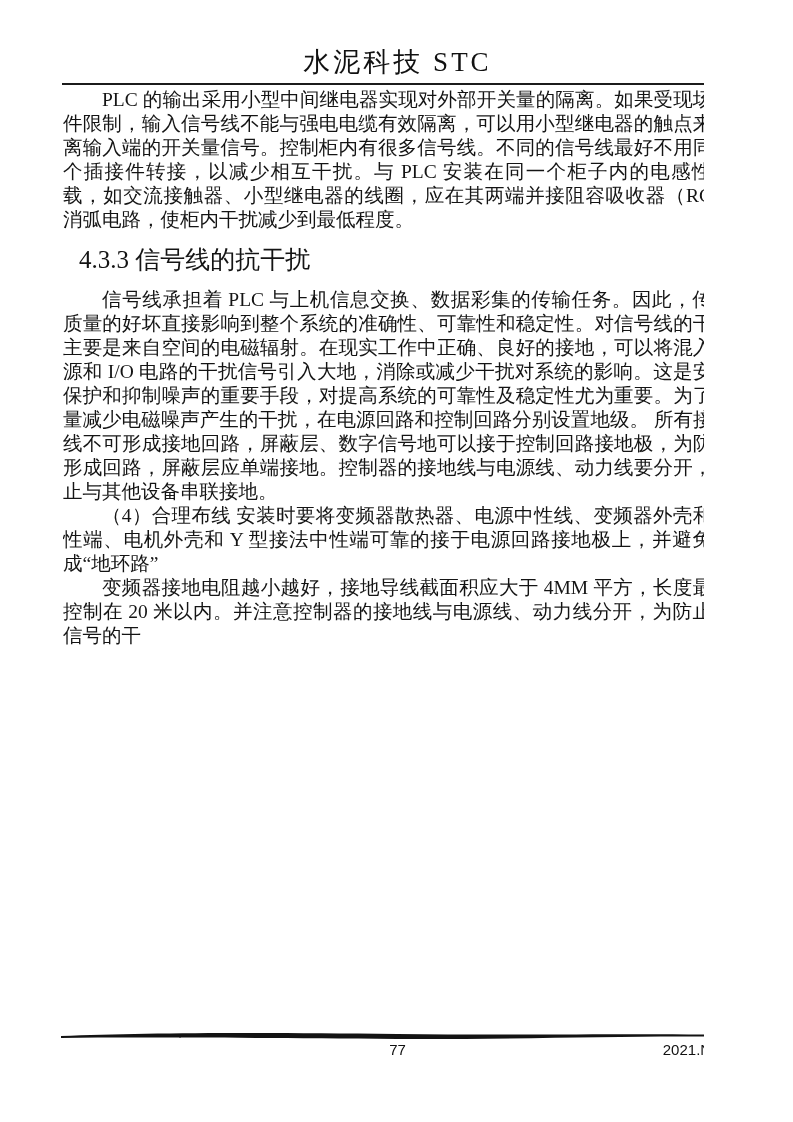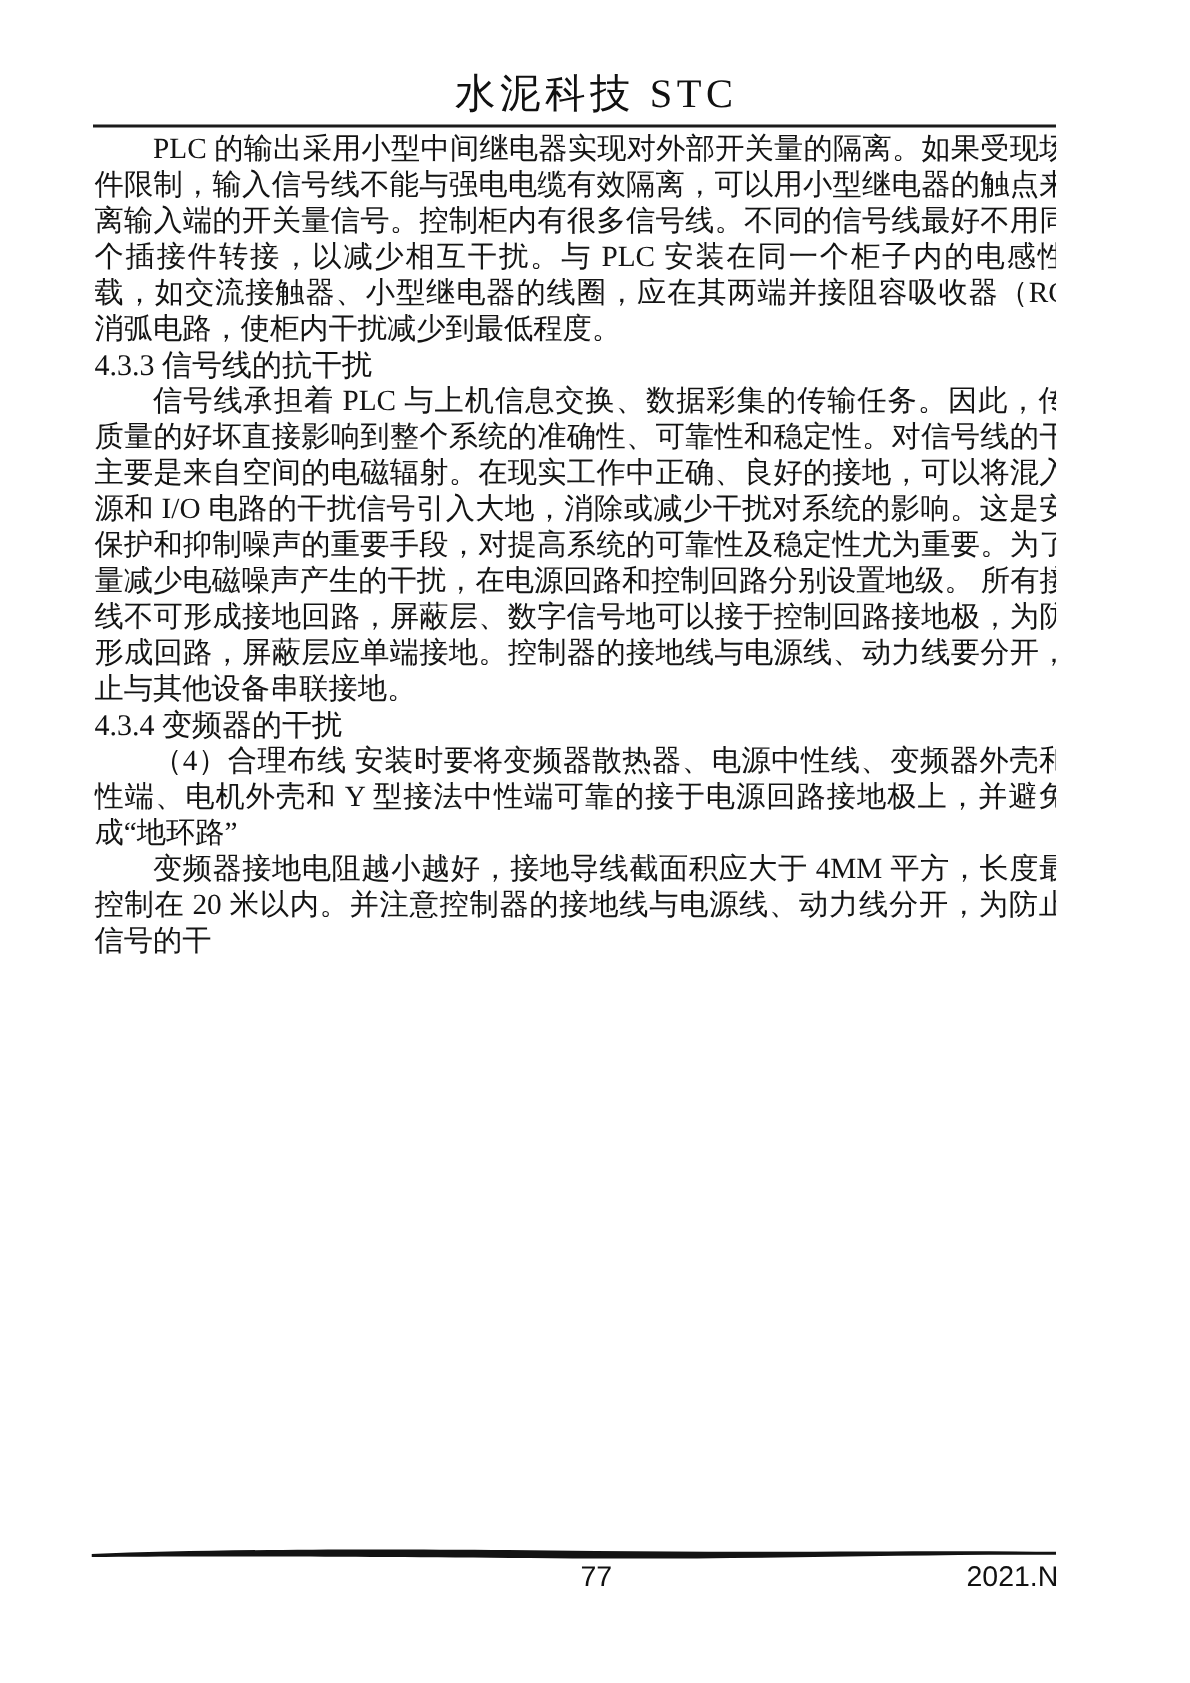--- a/index.html
+++ b/index.html
@@ -45,40 +45,40 @@
     font-size: 19.5px;
     line-height: 24px;
     text-align: justify;
     color: #141414;
   }
   .paragraph {
     margin: 0;
     text-indent: 2em;
   }
   .heading {
-    margin: 0;
+    margin: 16px;
     text-indent: 0;
-    font-size: 20px;
+    font-size: 25px;
     font-weight: normal;
   }
   .footer-rule {
     position: absolute;
     left: 61px;
     top: 1031px;
     width: 672px;
     height: 10px;
   }
   .footer-row {
     position: absolute;
     left: 63px;
     top: 1041px;
     width: 669px;
     height: 20px;
     font-family: "Liberation Sans", "DejaVu Sans", sans-serif;
-    font-size: 19px;
+    font-size: 15px;
     color: #111111;
   }
   .page-number {
     position: absolute;
     left: 0;
     right: 0;
     top: 0;
     text-align: center;
   }
   .issue {
@@ -95,21 +95,20 @@
 <div class="page">
 
   <div class="header-title">水泥科技 STC</div>
 
   <div class="header-rule"></div>
 
   <div class="content">
     <p class="paragraph">PLC 的输出采用小型中间继电器实现对外部开关量的隔离。如果受现场条件限制，输入信号线不能与强电电缆有效隔离，可以用小型继电器的触点来隔离输入端的开关量信号。控制柜内有很多信号线。不同的信号线最好不用同一个插接件转接，以减少相互干扰。与 PLC 安装在同一个柜子内的电感性负载，如交流接触器、小型继电器的线圈，应在其两端并接阻容吸收器（RC）消弧电路，使柜内干扰减少到最低程度。</p>
     <p class="heading">4.3.3 信号线的抗干扰</p>
     <p class="paragraph">信号线承担着 PLC 与上机信息交换、数据彩集的传输任务。因此，传输质量的好坏直接影响到整个系统的准确性、可靠性和稳定性。对信号线的干扰主要是来自空间的电磁辐射。在现实工作中正确、良好的接地，可以将混入电源和 I/O 电路的干扰信号引入大地，消除或减少干扰对系统的影响。这是安全保护和抑制噪声的重要手段，对提高系统的可靠性及稳定性尤为重要。为了尽量减少电磁噪声产生的干扰，在电源回路和控制回路分别设置地级。 所有接地线不可形成接地回路，屏蔽层、数字信号地可以接于控制回路接地极，为防止形成回路，屏蔽层应单端接地。控制器的接地线与电源线、动力线要分开，禁止与其他设备串联接地。</p>
-    <p class="heading">4.3.4 变频器的干扰</p>
     <p class="paragraph">（4）合理布线 安装时要将变频器散热器、电源中性线、变频器外壳和中性端、电机外壳和 Y 型接法中性端可靠的接于电源回路接地极上，并避免形成“地环路”</p>
     <p class="paragraph">变频器接地电阻越小越好，接地导线截面积应大于 4MM 平方，长度最好控制在 20 米以内。并注意控制器的接地线与电源线、动力线分开，为防止对信号的干</p>
   </div>
 
   <svg class="footer-rule" viewBox="0 0 672 10" preserveAspectRatio="none">
     <path d="M0,5 C80,2 180,1 336,3 C470,4.5 580,2 672,4
              L672,6 C580,4 470,8.5 336,8 C180,7 80,6 0,7 Z" fill="#131313"></path>
   </svg>
 
   <div class="footer-row">

